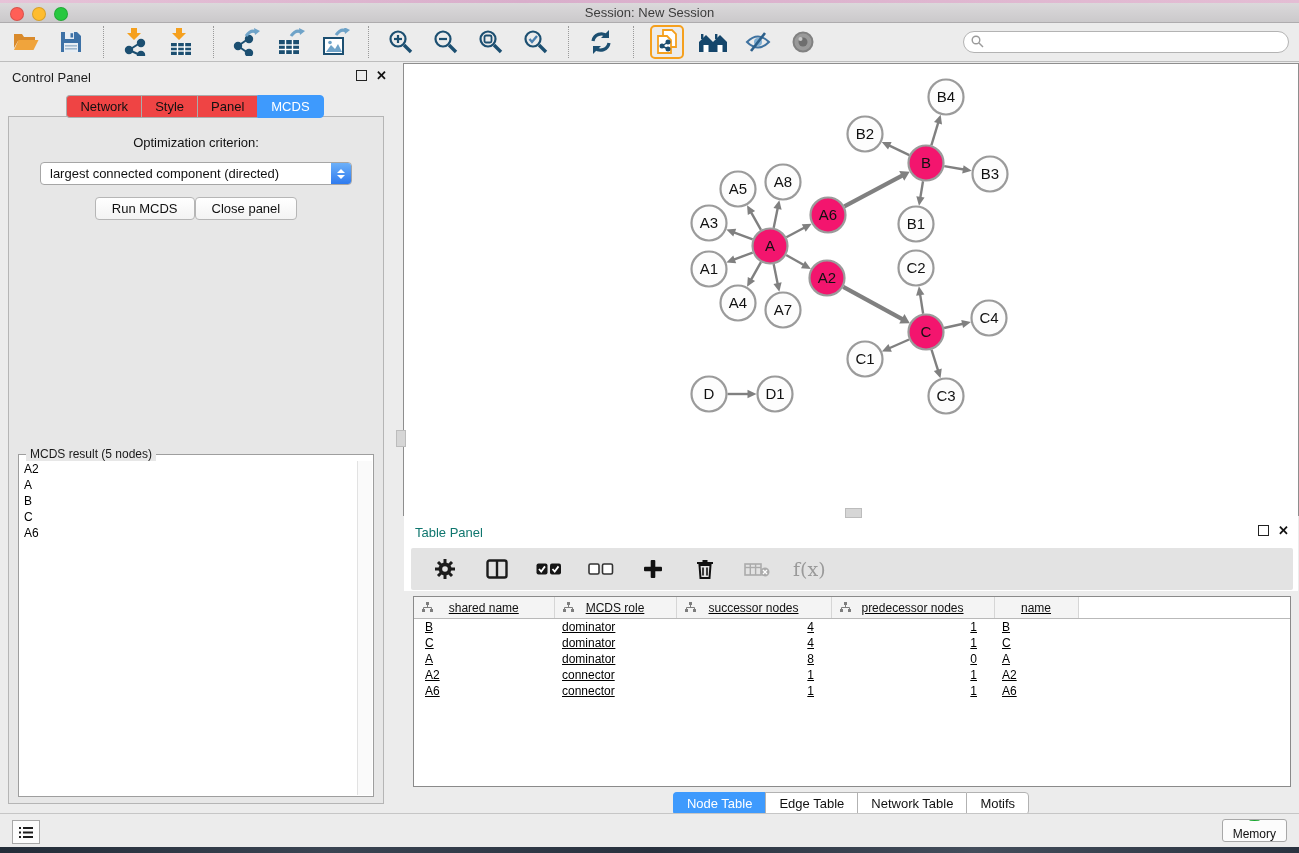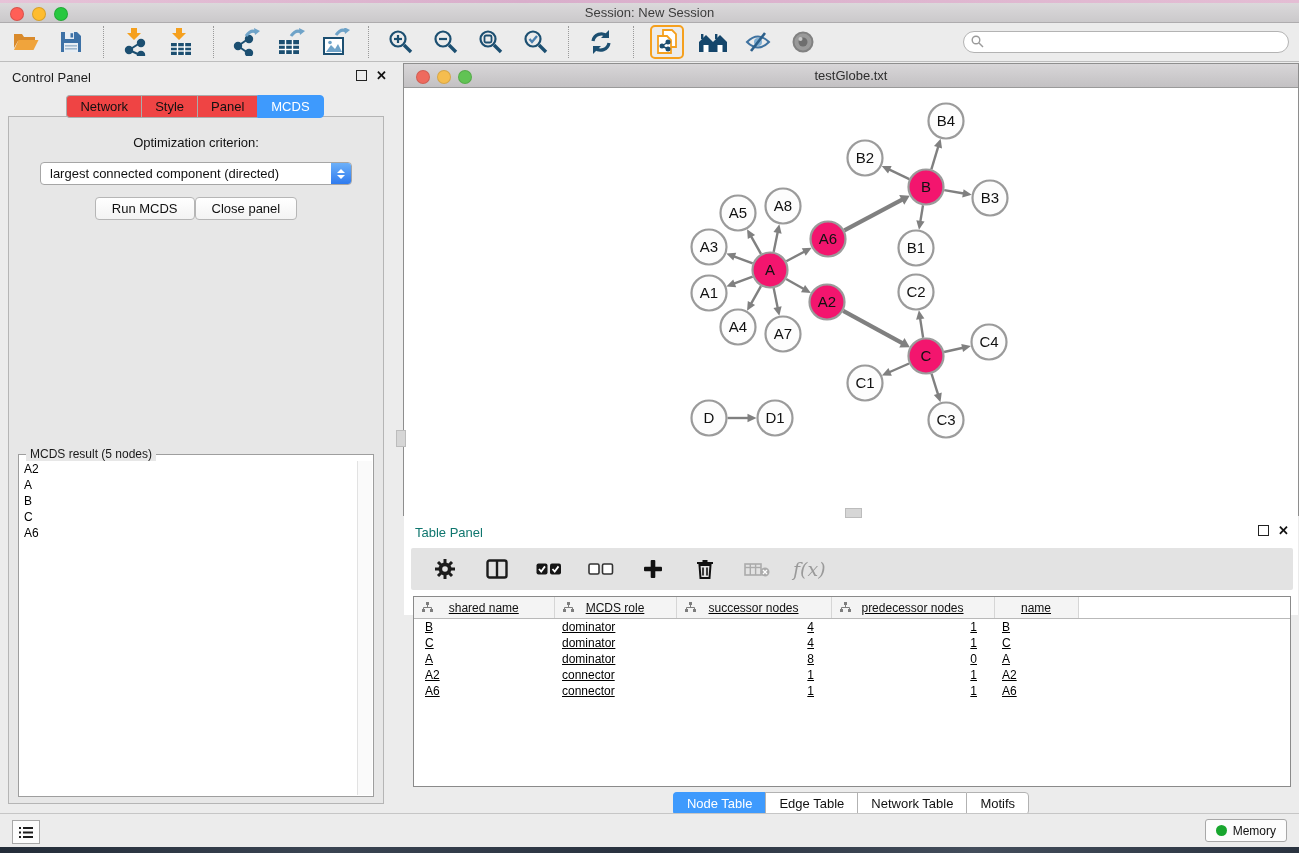--- a/index.html
+++ b/index.html
@@ -77,21 +77,21 @@
   svg.graph{position:absolute;left:0;top:0;}
   svg.graph text{font-family:"Liberation Sans",sans-serif;}
   .grip-left{position:absolute;left:396px;top:430px;width:8px;height:15px;background:#d6d6d6;border:1px solid #bcbcbc;}
   .grip-bottom{position:absolute;left:845px;top:508px;width:15px;height:8px;background:#d6d6d6;border:1px solid #bcbcbc;}
   
   .tpanel{position:absolute;left:403px;top:518px;width:896px;height:295px;}
   .tp-header{position:absolute;left:12px;top:7px;font-size:13px;color:#0f766e;}
   .tp-winbtns{position:absolute;right:10px;top:7px;display:flex;gap:9px;align-items:center;}
   .tp-toolbar{position:absolute;left:8px;right:6px;top:30px;height:42px;background:#e3e3e3;
     border-radius:2px;display:flex;align-items:center;gap:20px;padding-left:18px;}
-  .fx{font-family:"DejaVu Serif",serif;font-style:italic;color:#9a9a9a;font-size:19px;}
+  .fx{font-family:"DejaVu Serif",serif;color:#9a9a9a;font-size:19px;}
   .ntable-wrap{position:absolute;left:10px;right:8px;top:78px;height:189px;background:#fff;
     border:1px solid #8a8a8a;overflow:hidden;text-decoration:underline;}
   table.ntable{border-collapse:collapse;table-layout:fixed;width:100%;}
   table.ntable th{height:21px;background:#f4f4f4;border-bottom:1px solid #b9b9b9;
     border-right:1px solid #d6d6d6;font-weight:normal;font-size:12px;color:#111;
     text-align:center;position:relative;padding:0;}
   table.ntable th .hicon{position:absolute;left:8px;top:5px;}
   table.ntable th:last-child{border-right:1px solid #d6d6d6;}
   table.ntable th.filler{border-right:none;background:#fff;border-bottom:1px solid #b9b9b9;}
   table.ntable td{font-size:12px;color:#000;height:16px;padding:0;white-space:nowrap;}
@@ -105,21 +105,21 @@
   .ttab:first-child{border-radius:4px 0 0 4px;}
   .ttab:last-child{border-right:1px solid #b2b2b2;border-radius:0 4px 4px 0;}
   .ttab.active{background:#3e9afd;border-color:#3e9afd;color:#fff;}
   
   .statusbar{position:absolute;left:0;top:813px;width:100%;height:34px;background:#ececec;
     border-top:1px solid #c6c6c6;box-sizing:border-box;}
   .sb-btn{position:absolute;left:12px;top:6px;width:26px;height:22px;background:#fcfcfc;
     border:1px solid #a8a8a8;display:flex;align-items:center;justify-content:center;}
   .mem-btn{position:absolute;right:12px;top:5px;height:23px;background:#fcfcfc;
     border:1px solid #a8a8a8;border-radius:3px;display:flex;align-items:center;gap:6px;
-    padding:0 10px;font-size:12px;color:#111;box-sizing:border-box;}
+    padding:0 10px;font-size:12px;color:#111;box-sizing:border-box;flex-direction:column;}
   .mem-dot{width:11px;height:11px;border-radius:50%;background:#18a62e;}
   .bottomstrip{position:absolute;left:0;top:847px;width:100%;height:6px;
     background:linear-gradient(90deg,#232c38,#3a4452 25%,#28313e 50%,#434d5b 75%,#2a3340);}
 </style>
 </head>
 <body>
 
 <div class="wallpaper-top"></div>
 <div class="titlebar">
   <div class="lights">
@@ -330,28 +330,20 @@
           <div class="mcds-item">B</div>
           <div class="mcds-item">C</div>
           <div class="mcds-item">A6</div>
         </div>
       <div class="gb-scroll"></div>
     </div>
   </div>
 </div>
 
 <div class="netwin">
-  <div class="nw-titlebar">
-    <span class="nw-lights">
-      <span class="nw-light" style="background:#ee6a5e"></span>
-      <span class="nw-light" style="background:#f5bd4f"></span>
-      <span class="nw-light" style="background:#61c354"></span>
-    </span>
-    <span class="title">testGlobe.txt</span>
-  </div>
   <div class="nw-canvas">
     <svg class="graph" width="894" height="426" viewBox="0 0 894 426">
         <line x1="356.9436070009087" y1="165.86829997036858" x2="346.97267105275245" y2="148.10757031271527" stroke="#808080" stroke-width="2.4"></line>
         <polygon points="343.0563929990913,141.13170002963142 351.10709803237137,146.93329881506278 343.8173135865487,151.02580938113866" fill="#808080"></polygon>
         <line x1="369.6826085993669" y1="163.870234587732" x2="373.72491200631225" y2="143.9696639689244" stroke="#808080" stroke-width="2.4"></line>
         <polygon points="375.3173914006331,136.129765412268 377.6221990778751,145.7817217720391 369.4295050861692,144.1175808049738" fill="#808080"></polygon>
         <line x1="348.6896002017148" y1="175.47312794490887" x2="329.7959780894355" y2="168.34930321404946" stroke="#808080" stroke-width="2.4"></line>
         <polygon points="322.3103997982852,165.52687205509113 332.20639565638504,164.79089245179318 329.25695509527355,172.61332176604526" fill="#808080"></polygon>
         <line x1="348.6896002017148" y1="188.52687205509113" x2="329.7959780894355" y2="195.65069678595054" stroke="#808080" stroke-width="2.4"></line>
         <polygon points="322.3103997982852,198.47312794490887 329.25695509527355,191.38667823395474 332.20639565638504,199.20910754820682" fill="#808080"></polygon>

